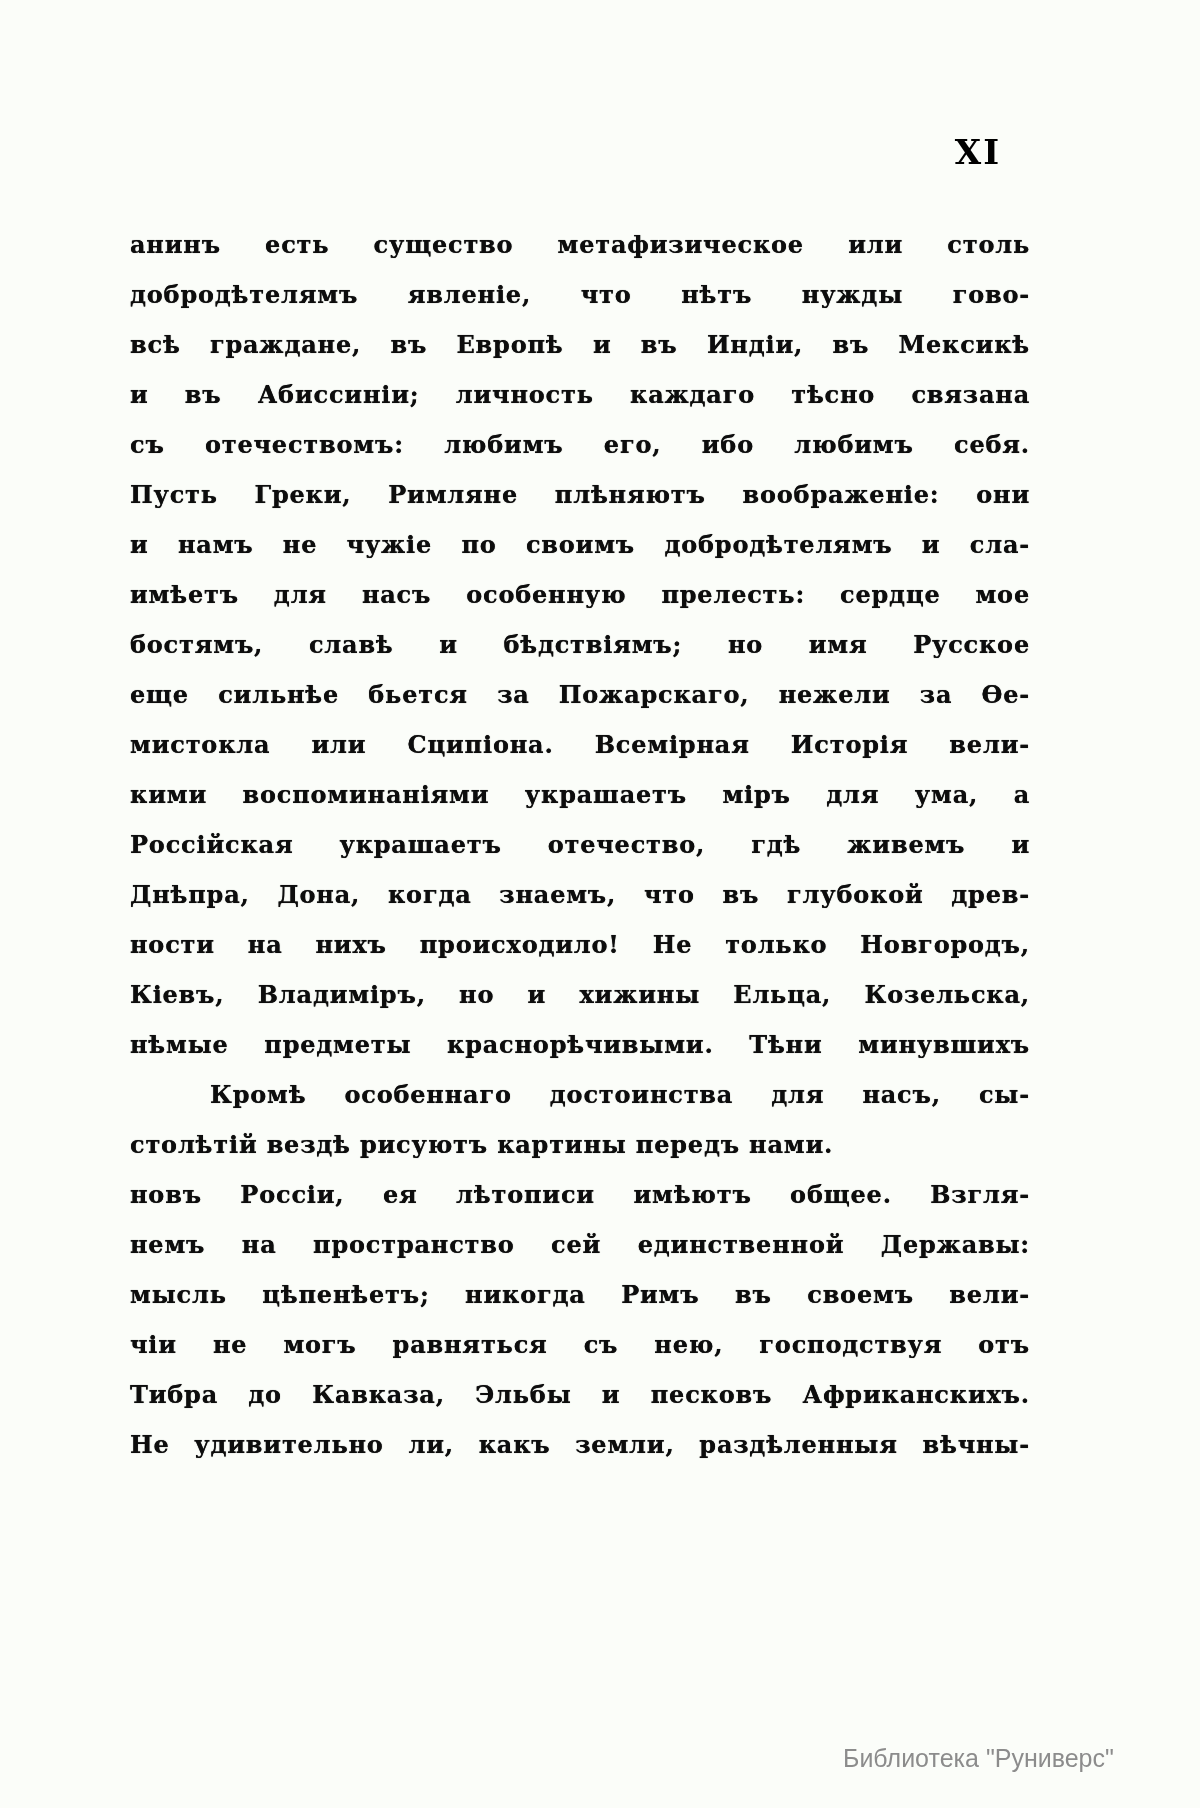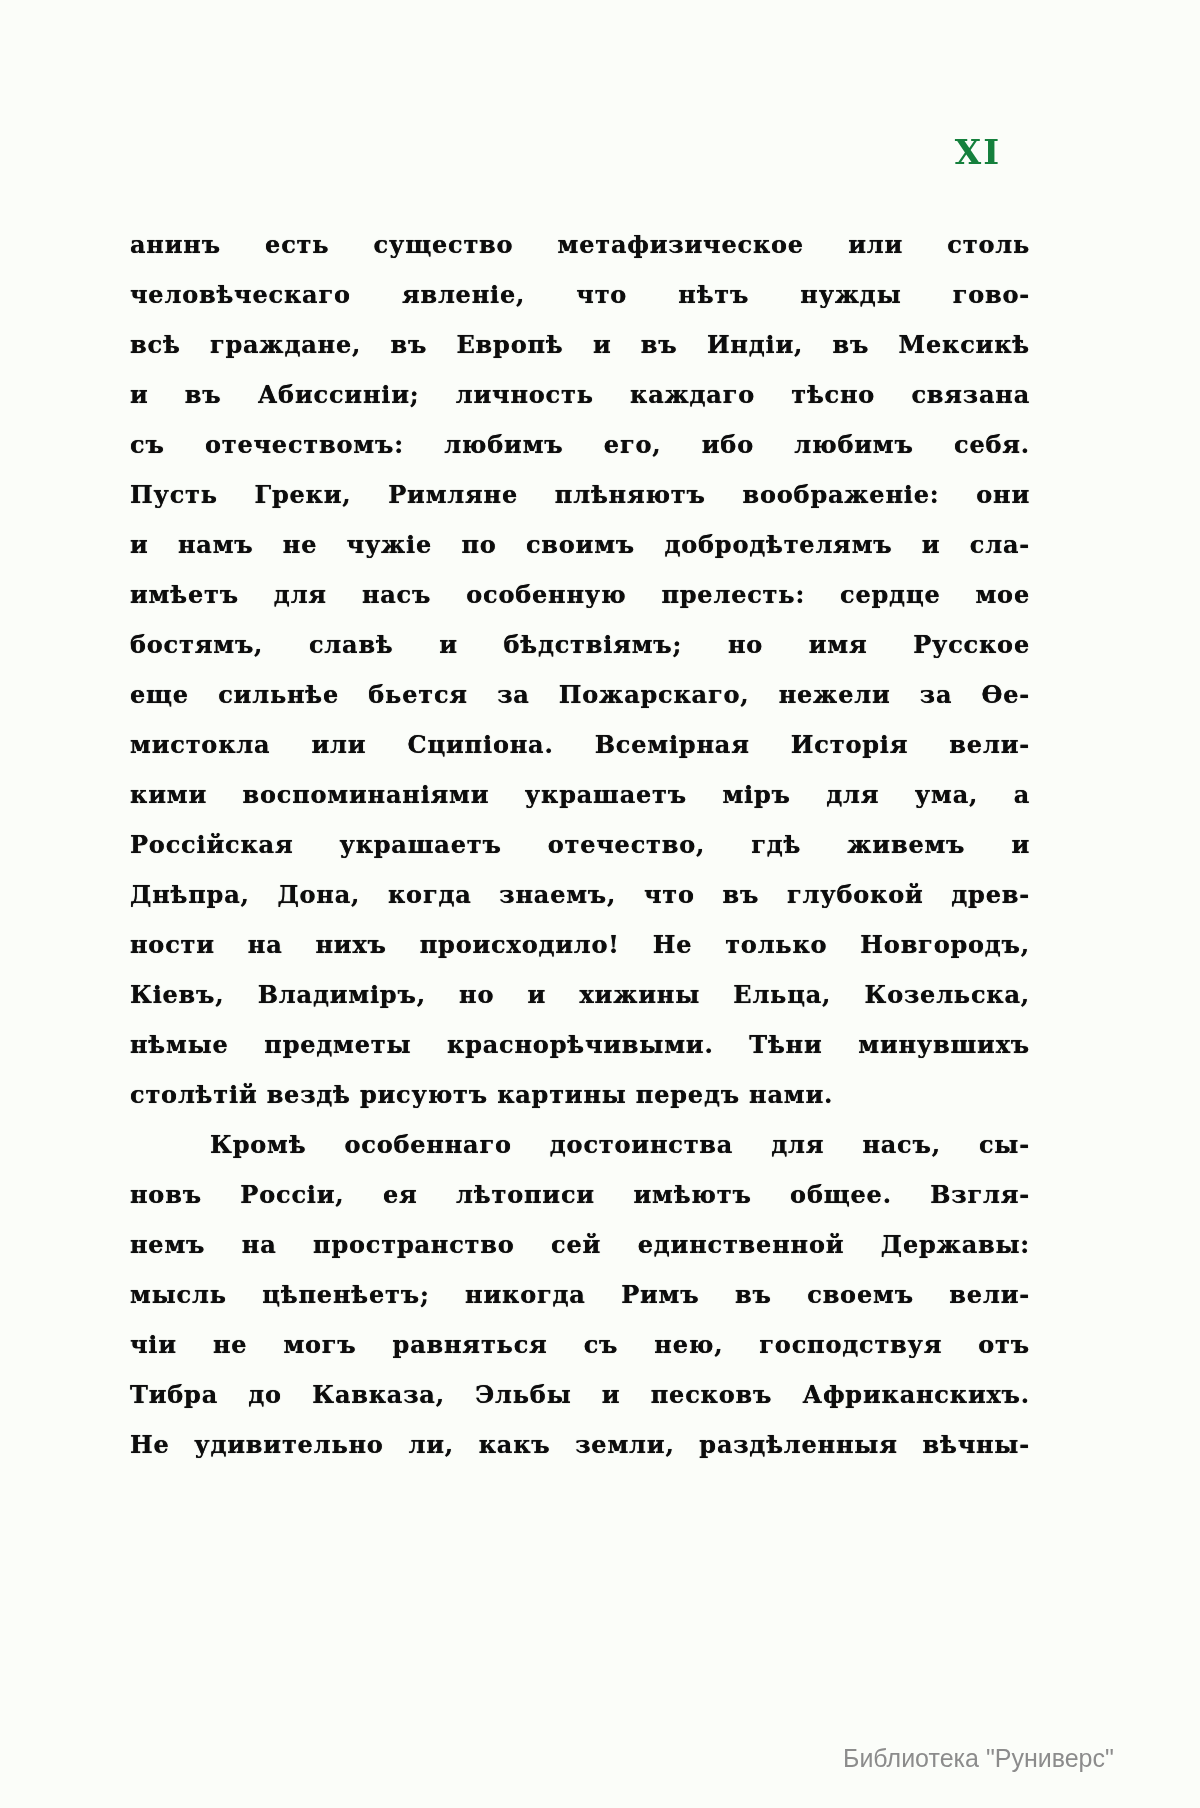--- a/index.html
+++ b/index.html
@@ -18,21 +18,21 @@
   }
   .page-number {
     position: absolute;
     top: 132px;
     left: 948px;
     width: 60px;
     text-align: center;
     font-size: 34px;
     font-weight: 700;
     letter-spacing: 2px;
-    color: #15803d;
+    color: #000000;
   }
   .text-block {
     position: absolute;
     left: 130px;
     top: 220px;
     width: 900px;
   }
   .line {
     height: 50px;
     line-height: 50px;
@@ -64,38 +64,38 @@
 </style>
 </head>
 <body>
 
 <div class="page">
 
   <div class="page-number">XI</div>
 
   <div class="text-block">
       <div class="line">анинъ есть существо метафизическое или столь</div>
-      <div class="line">человѣческаго явленіе, что нѣтъ нужды гово-</div>
+      <div class="line">добродѣтелямъ явленіе, что нѣтъ нужды гово-</div>
       <div class="line">всѣ граждане, въ Европѣ и въ Индіи, въ Мексикѣ</div>
       <div class="line">и въ Абиссиніи; личность каждаго тѣсно связана</div>
       <div class="line">съ отечествомъ: любимъ его, ибо любимъ себя.</div>
       <div class="line">Пусть Греки, Римляне плѣняютъ воображеніе: они</div>
       <div class="line">и намъ не чужіе по своимъ добродѣтелямъ и сла-</div>
       <div class="line">имѣетъ для насъ особенную прелесть: сердце мое</div>
       <div class="line">бостямъ, славѣ и бѣдствіямъ; но имя Русское</div>
       <div class="line">еще сильнѣе бьется за Пожарскаго, нежели за Ѳе-</div>
       <div class="line">мистокла или Сципіона. Всемірная Исторія вели-</div>
       <div class="line">кими воспоминаніями украшаетъ міръ для ума, а</div>
       <div class="line">Россійская украшаетъ отечество, гдѣ живемъ и</div>
       <div class="line">Днѣпра, Дона, когда знаемъ, что въ глубокой древ-</div>
       <div class="line">ности на нихъ происходило! Не только Новгородъ,</div>
       <div class="line">Кіевъ, Владиміръ, но и хижины Ельца, Козельска,</div>
       <div class="line">нѣмые предметы краснорѣчивыми. Тѣни минувшихъ</div>
+      <div class="line indent">Кромѣ особеннаго достоинства для насъ, сы-</div>
       <div class="line para-end">столѣтій вездѣ рисуютъ картины передъ нами.</div>
-      <div class="line indent">Кромѣ особеннаго достоинства для насъ, сы-</div>
       <div class="line">новъ Россіи, ея лѣтописи имѣютъ общее. Взгля-</div>
       <div class="line">немъ на пространство сей единственной Державы:</div>
       <div class="line">мысль цѣпенѣетъ; никогда Римъ въ своемъ вели-</div>
       <div class="line">чіи не могъ равняться съ нею, господствуя отъ</div>
       <div class="line">Тибра до Кавказа, Эльбы и песковъ Африканскихъ.</div>
       <div class="line">Не удивительно ли, какъ земли, раздѣленныя вѣчны-</div>
     </div>
 
   <div class="watermark">Библиотека "Руниверс"</div>
 

